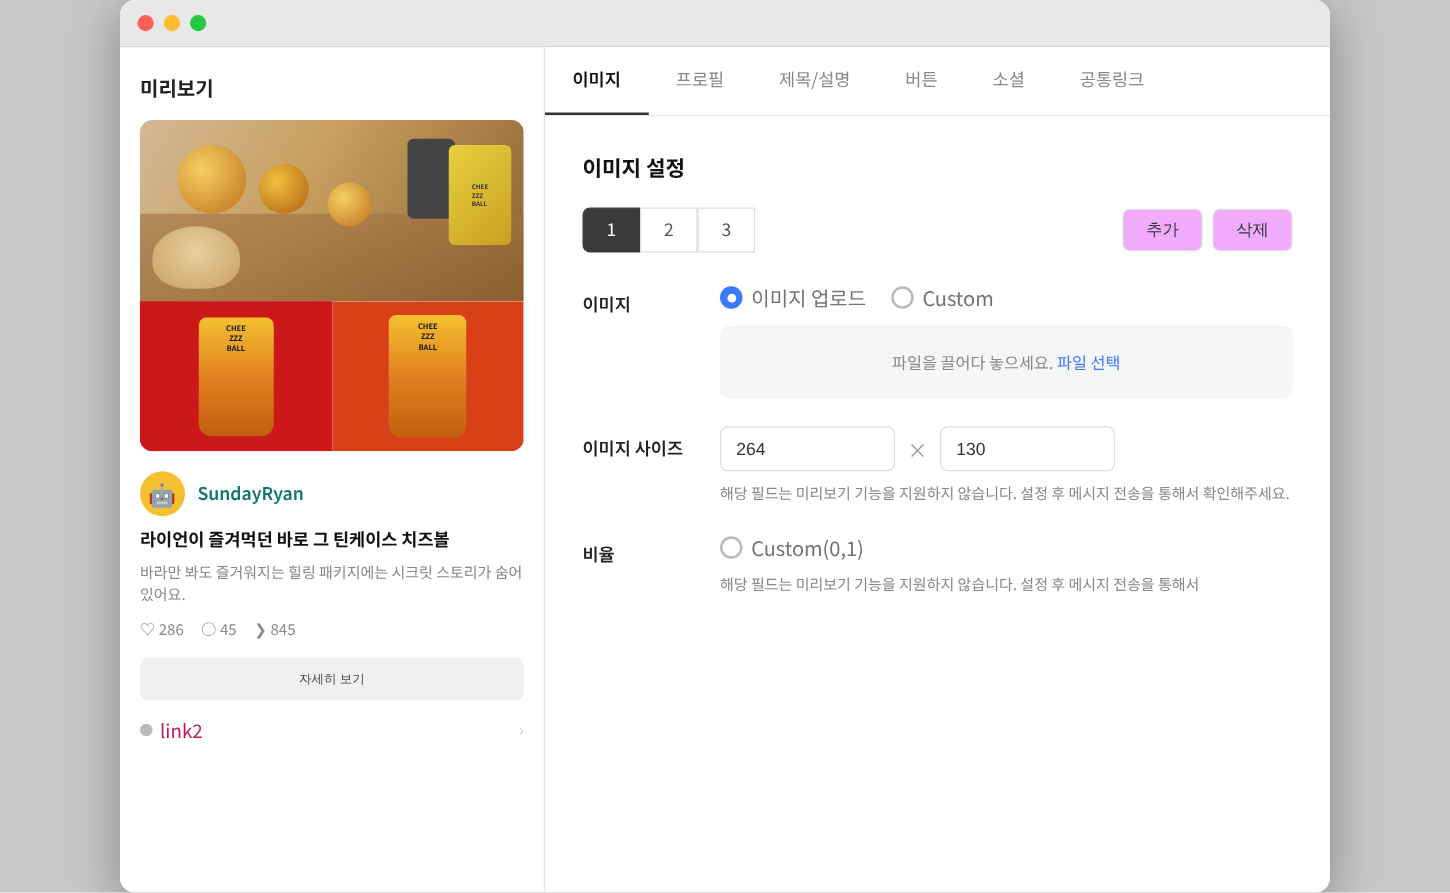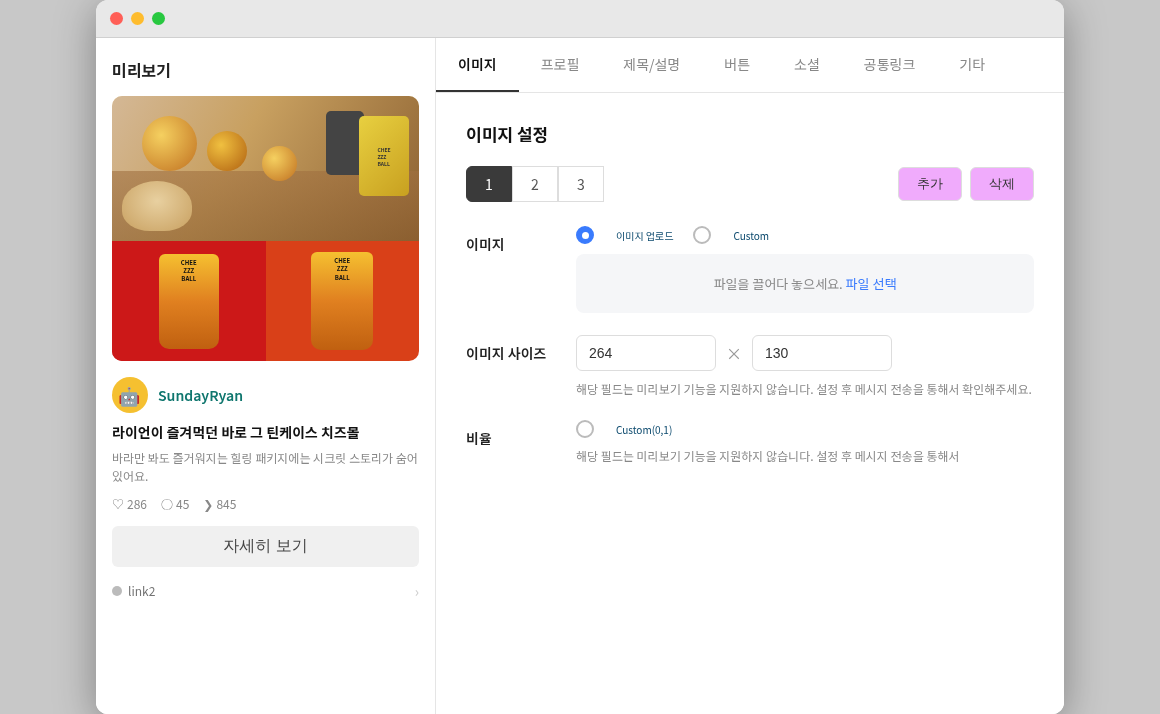--- a/index.html
+++ b/index.html
@@ -125,37 +125,37 @@
       display: flex;
       align-items: center;
       gap: 3px;
     }
     .detail-btn {
       width: 100%;
       padding: 10px;
       background: #f0f0f0;
       border: none;
       border-radius: 6px;
-      font-size: 16px;
+      font-size: 10px;
       color: #444;
       cursor: pointer;
       margin-bottom: 12px;
     }
     .link-row {
       display: flex;
       align-items: center;
       justify-content: space-between;
       padding: 2px 0;
     }
     .link-label {
       display: flex;
       align-items: center;
       gap: 6px;
-      font-size: 12px;
-      color: #737373;
+      font-size: 15px;
+      color: #be185d;
     }
     .link-dot {
       width: 10px; height: 10px;
       border-radius: 50%;
       background: #bbb;
     }
     .chevron-right {
       color: #ccc;
       font-size: 14px;
     }
@@ -250,23 +250,23 @@
     }
     .radio-group {
       display: flex;
       align-items: center;
       gap: 20px;
       flex-wrap: wrap;
     }
     .radio-item {
       display: flex;
       align-items: center;
-      gap: 22px;
-      font-size: 10px;
-      color: #0c4a6e;
+      gap: 7px;
+      font-size: 16px;
+      color: #737373;
       cursor: pointer;
     }
     .radio-circle {
       width: 18px; height: 18px;
       border-radius: 50%;
       border: 2px solid #bbb;
       display: flex; align-items: center; justify-content: center;
       flex-shrink: 0;
     }
     .radio-circle.checked {
@@ -421,21 +421,20 @@
 
     <div class="right-panel">
 
       <div class="tabs-bar">
         <div class="tab-item active">이미지</div>
         <div class="tab-item">프로필</div>
         <div class="tab-item">제목/설명</div>
         <div class="tab-item">버튼</div>
         <div class="tab-item">소셜</div>
         <div class="tab-item">공통링크</div>
-        <div class="tab-item">기타</div>
       </div>
 
       <div class="panel-body">
         <div class="section-title">이미지 설정</div>
 
         <div class="image-tabs-row">
           <div class="img-tab active">1</div>
           <div class="img-tab">2</div>
           <div class="img-tab">3</div>
           <div class="img-tab-actions">

